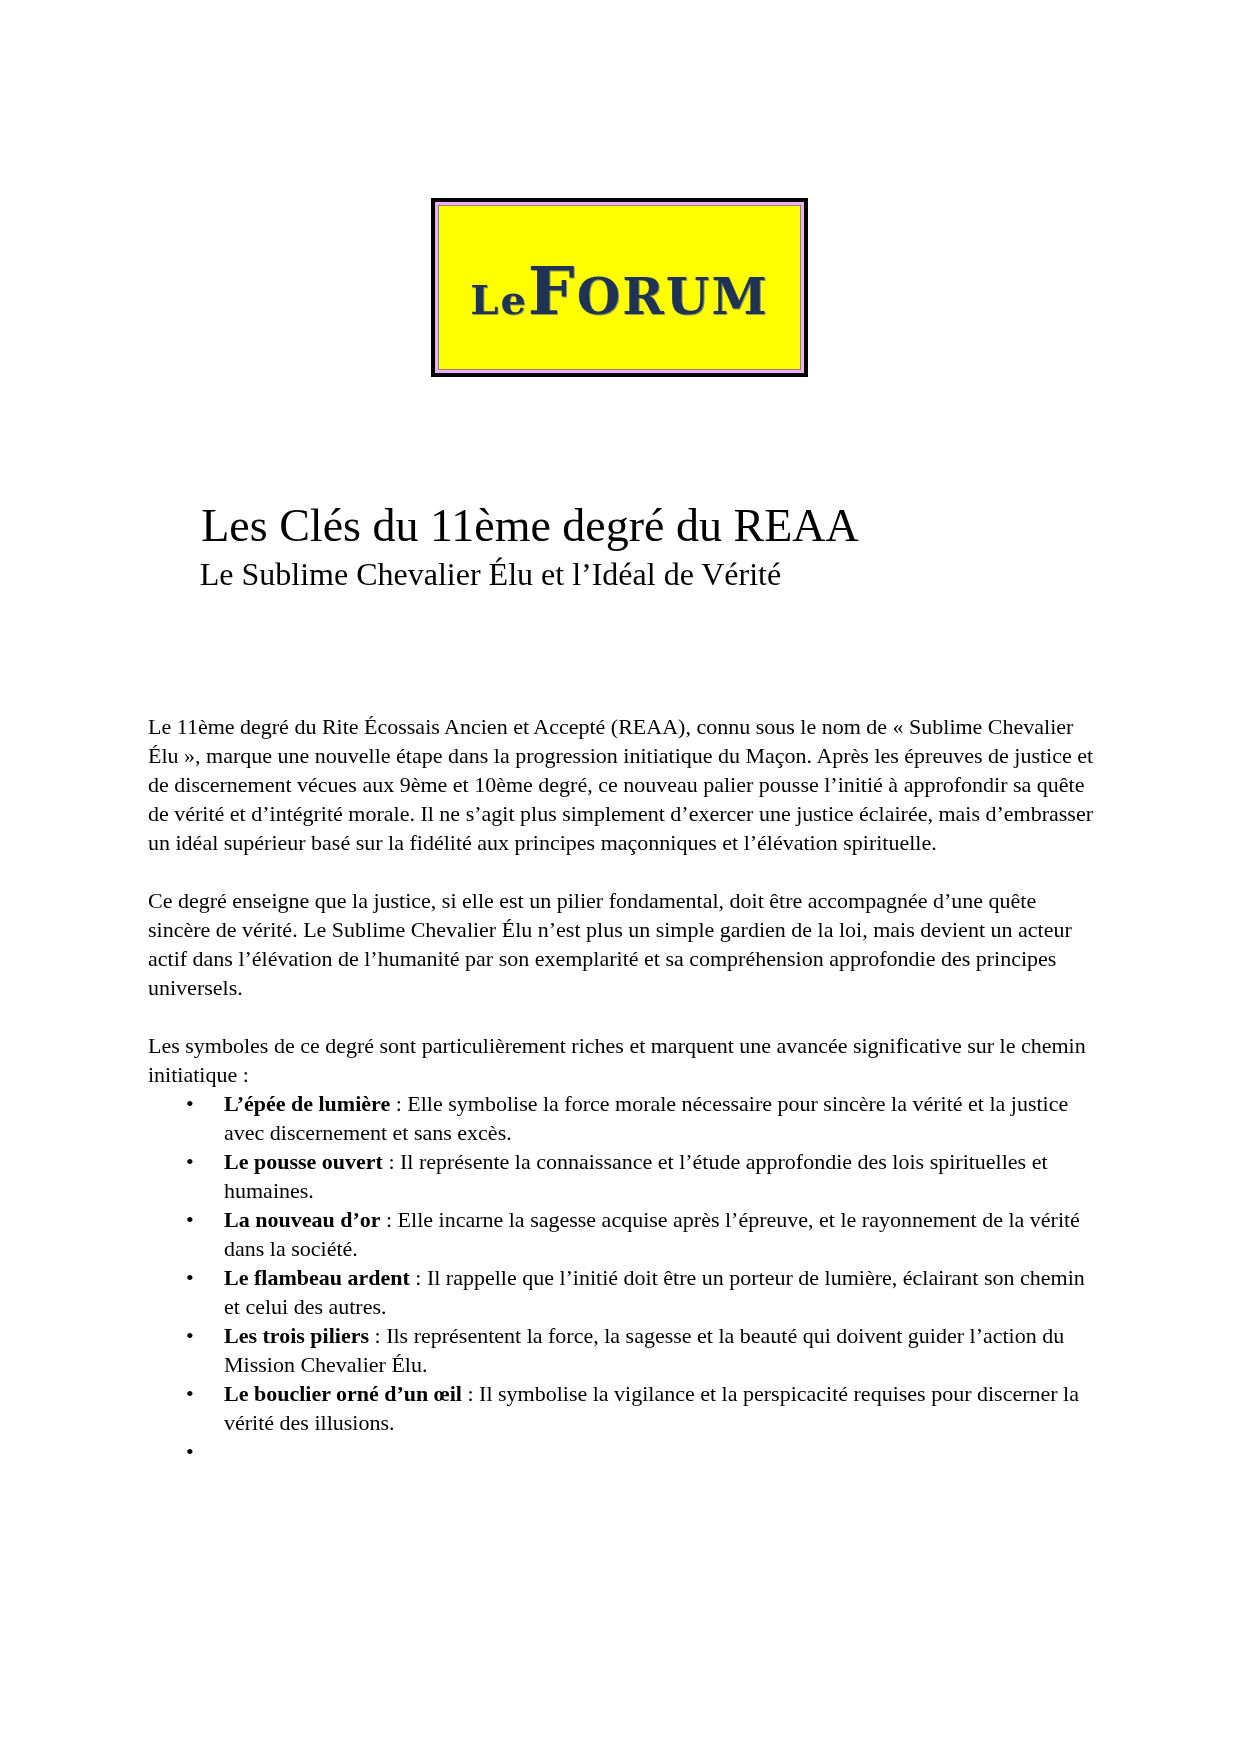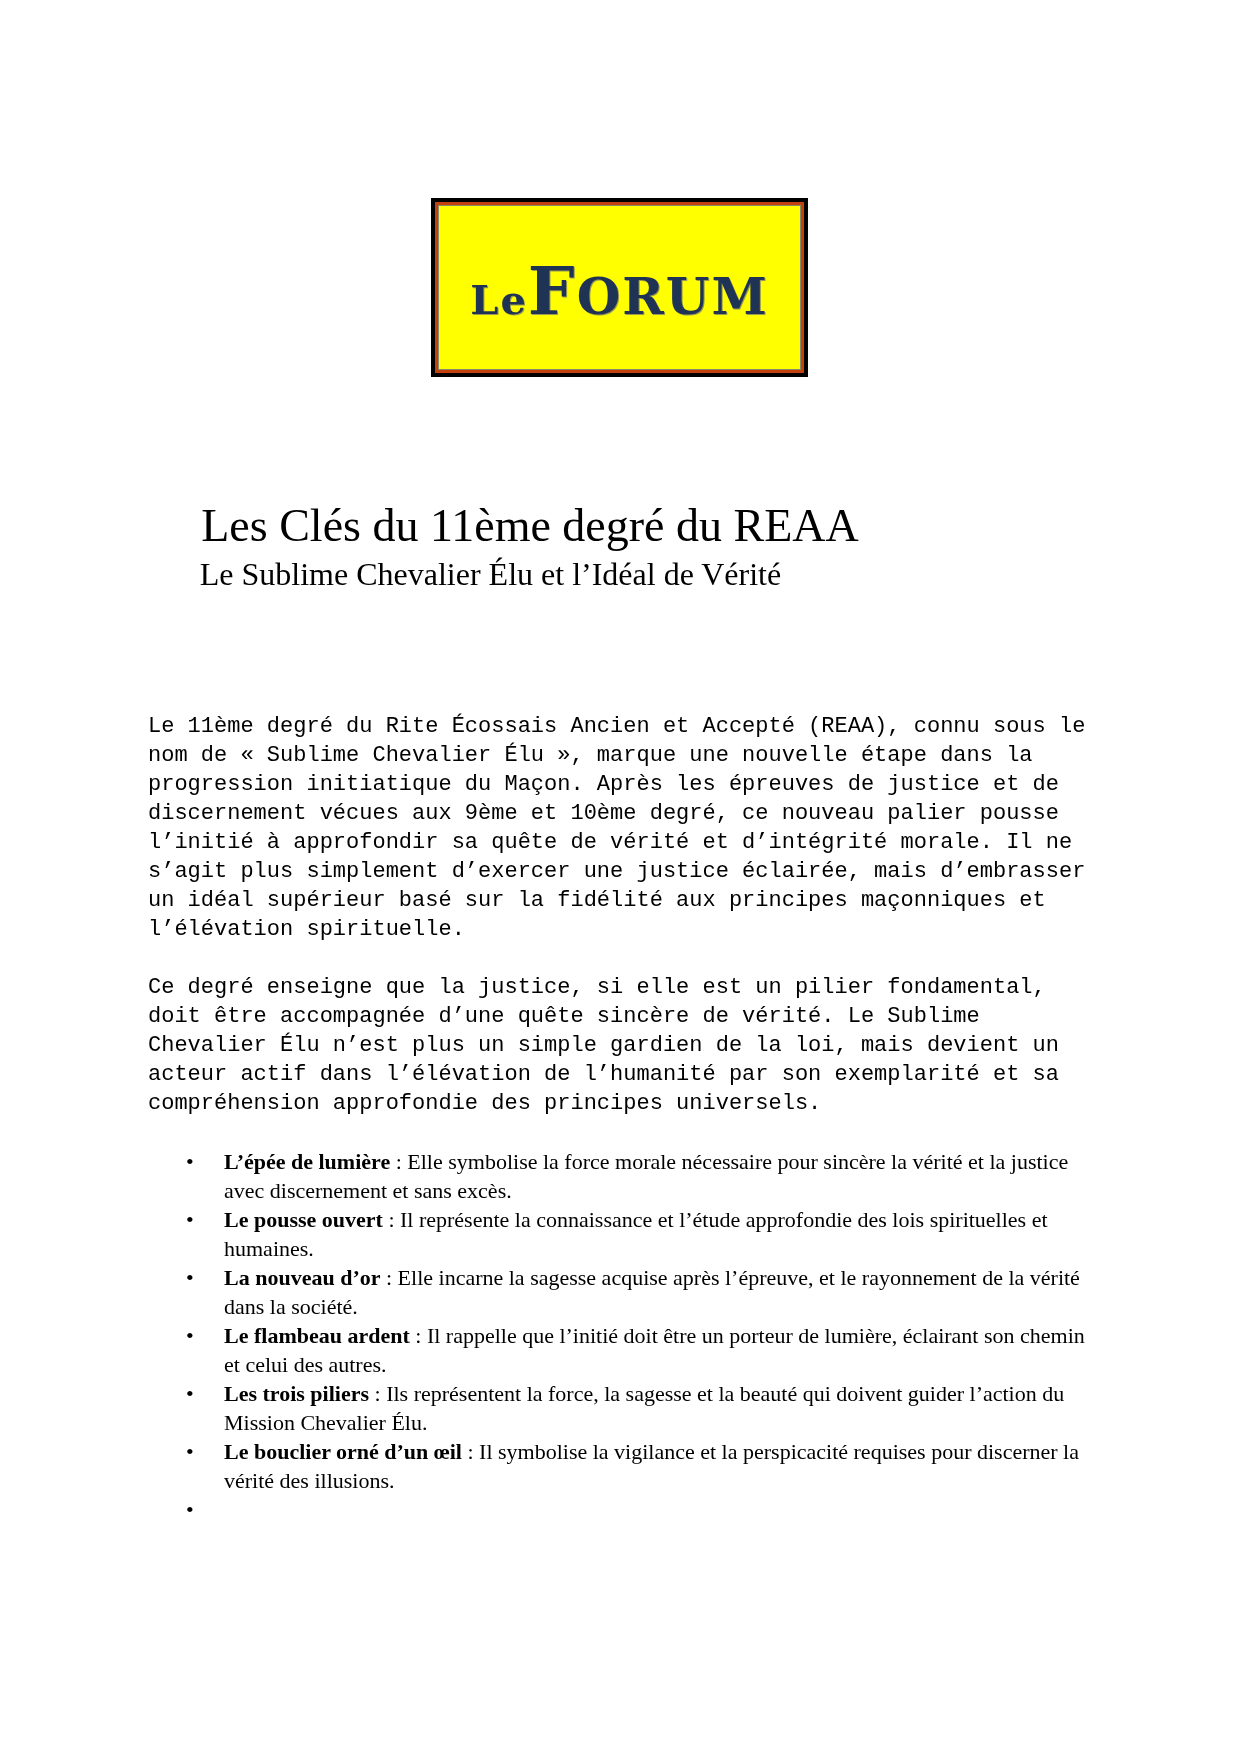--- a/index.html
+++ b/index.html
@@ -1,34 +1,34 @@
 <!DOCTYPE html>
 <html><head>
   <meta charset="utf-8">
   <style>
     html, body { margin: 0; padding: 0; background: #ffffff; }
     body { width: 1240px; height: 1754px; position: relative; overflow: hidden;
            font-family: "Liberation Serif", "DejaVu Serif", serif; color: #000; }
     .logo { position: absolute; left: 431px; top: 198px; width: 377px; height: 179px;
-            box-sizing: border-box; border: 4px solid #000; background: #c2410c; }
+            box-sizing: border-box; border: 4px solid #000; background: #f0abfc; }
     .logo-inner { position: absolute; left: 3px; top: 3px; right: 3px; bottom: 3px;
                   background: #ffff00; border: 1px solid #8a8a6a; box-sizing: border-box;
                   display: flex; align-items: center; justify-content: center; }
     .logo-text { color: #1f3355; font-family: "DejaVu Serif", "Liberation Serif", serif;
                  letter-spacing: 2px; text-shadow: 1px 1px 0 #9a9a50; white-space: nowrap; margin-top: 6px; }
     .logo-le { font-size: 40px; font-weight: bold; }
     .logo-f { font-size: 66px; font-weight: bold; }
     .logo-orum { font-size: 50px; font-weight: bold; }
     .title { position: absolute; left: 0; width: 1060px; text-align: center; top: 500px;
              font-size: 46px; line-height: 52px; }
     .subtitle { position: absolute; left: 0; width: 981px; text-align: center; top: 554px;
                 font-size: 32px; line-height: 40px; }
     .body { position: absolute; left: 148px; width: 950px; top: 712px; font-size: 22px; line-height: 29px; }
     p { margin: 0; }
-    .para { margin-bottom: 29px; font-family: Liberation Mono, monospace; }
+    .para { margin-bottom: 29px; }
     .heading { font-weight: bold; }
     ul { margin: 0; padding: 0; list-style: none; }
     li { position: relative; padding-left: 76px; }
     li .bullet { position: absolute; left: 38px; top: 0; }
     li b { font-weight: bold; }
     .mission { font-weight: bold; }
   </style>
 </head>
 <body>
 
@@ -37,20 +37,21 @@
     <span class="logo-text"><span class="logo-le">Le</span><span class="logo-f">F</span><span class="logo-orum">ORUM</span></span>
   </div>
 </div>
 
 <h1 class="title" style="margin:0;font-weight:normal;">Les Clés du 11ème degré du REAA</h1>
 <h2 class="subtitle" style="margin:0;font-weight:normal;">Le Sublime Chevalier Élu et l’Idéal de Vérité</h2>
 
 <div class="body">
   <p class="para">Le 11ème degré du Rite Écossais Ancien et Accepté (REAA), connu sous le nom de « Sublime Chevalier Élu », marque une nouvelle étape dans la progression initiatique du Maçon. Après les épreuves de justice et de discernement vécues aux 9ème et 10ème degré, ce nouveau palier pousse l’initié à approfondir sa quête de vérité et d’intégrité morale. Il ne s’agit plus simplement d’exercer une justice éclairée, mais d’embrasser un idéal supérieur basé sur la fidélité aux principes maçonniques et l’élévation spirituelle.</p>
   <p class="para">Ce degré enseigne que la justice, si elle est un pilier fondamental, doit être accompagnée d’une quête sincère de vérité. Le Sublime Chevalier Élu n’est plus un simple gardien de la loi, mais devient un acteur actif dans l’élévation de l’humanité par son exemplarité et sa compréhension approfondie des principes universels.</p>
+  <p>Les symboles de ce degré sont particulièrement riches et marquent une avancée significative sur le chemin initiatique :</p>
   <ul>
     <li><span class="bullet">•</span><b>L’épée de lumière</b><span> : Elle symbolise la force morale nécessaire pour sincère la vérité et la justice avec discernement et sans excès.</span></li>
     <li><span class="bullet">•</span><b>Le pousse ouvert</b><span> : Il représente la connaissance et l’étude approfondie des lois spirituelles et humaines.</span></li>
     <li><span class="bullet">•</span><b>La nouveau d’or</b><span> : Elle incarne la sagesse acquise après l’épreuve, et le rayonnement de la vérité dans la société.</span></li>
     <li><span class="bullet">•</span><b>Le flambeau ardent</b><span> : Il rappelle que l’initié doit être un porteur de lumière, éclairant son chemin et celui des autres.</span></li>
     <li><span class="bullet">•</span><b>Les trois piliers</b><span> : Ils représentent la force, la sagesse et la beauté qui doivent guider l’action du Mission Chevalier Élu.</span></li>
     <li><span class="bullet">•</span><b>Le bouclier orné d’un œil</b><span> : Il symbolise la vigilance et la perspicacité requises pour discerner la vérité des illusions.</span></li>
     <li><span class="bullet">•</span>&nbsp;</li>
   </ul>
 </div>

